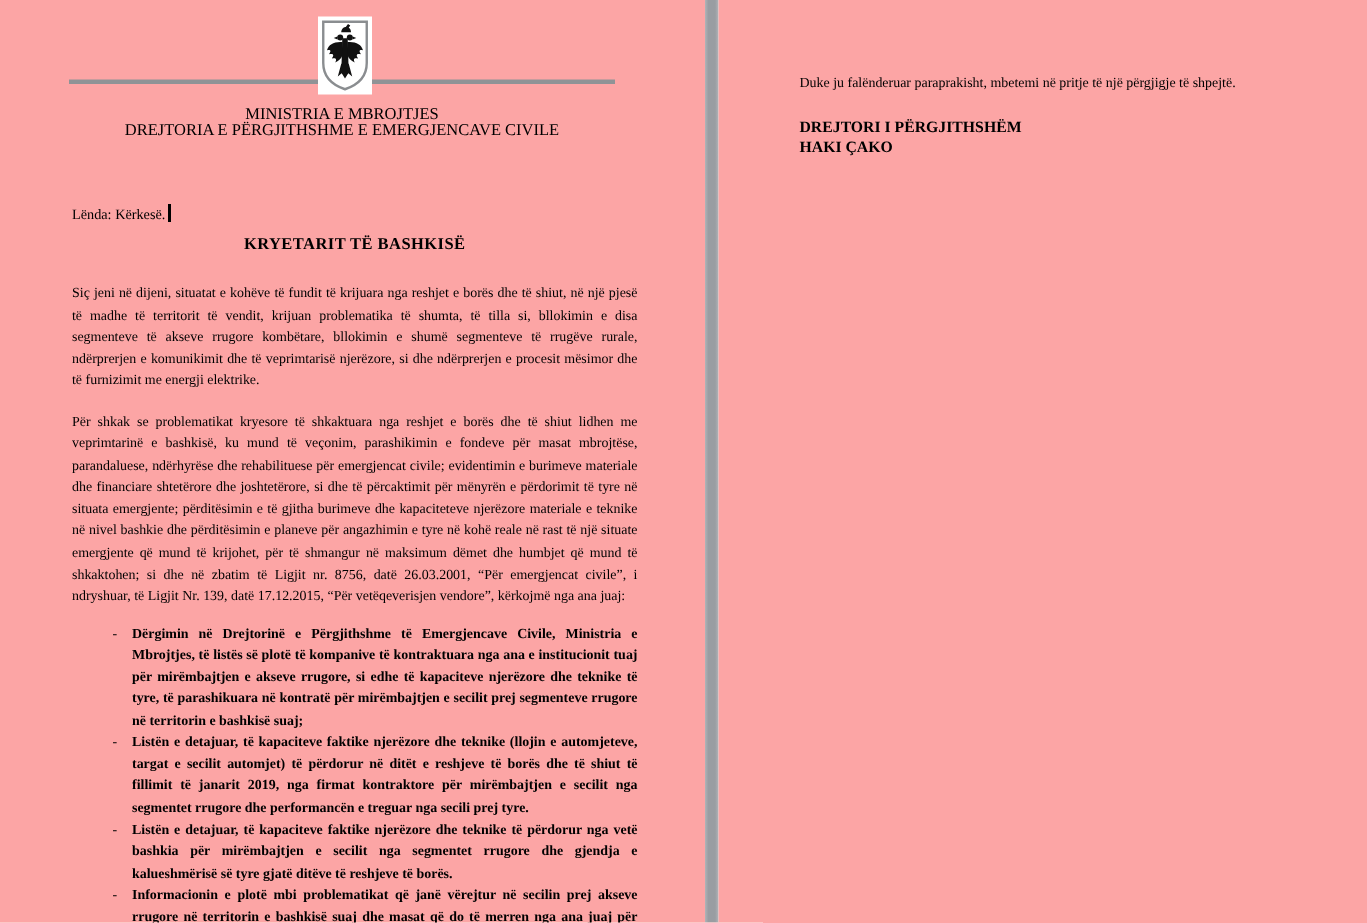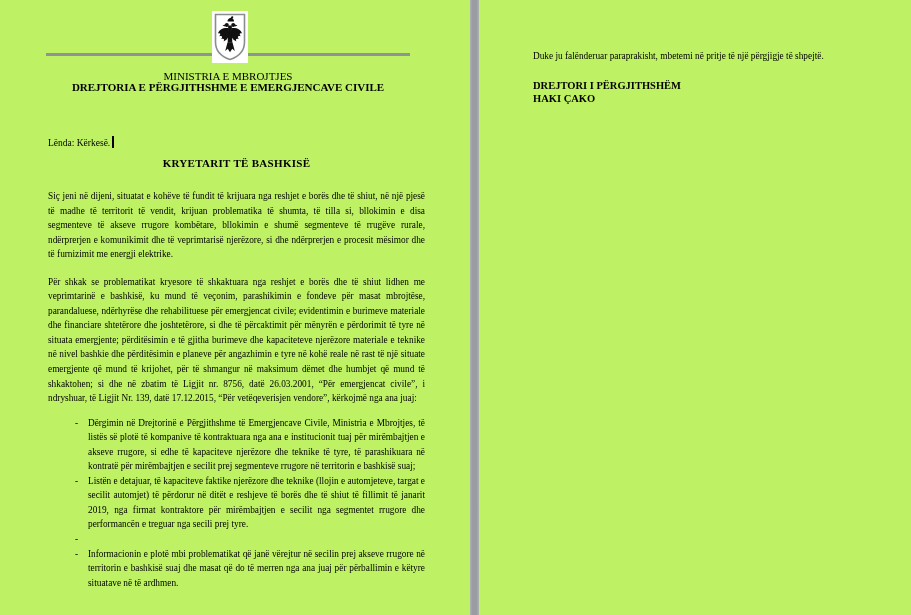--- a/index.html
+++ b/index.html
@@ -6,21 +6,21 @@
   html, body { margin: 0; padding: 0; }
   body {
     width: 911px; height: 615px;
     overflow: hidden;
     background: #ffffff;
     font-family: "Liberation Serif", serif;
     color: #000;
   }
   .canvas { position: relative; width: 911px; height: 615px; }
 
-  .page { position: absolute; top: 0; height: 615px; background: #bef264; }
+  .page { position: absolute; top: 0; height: 615px; background: #fca5a5; }
   .page-left  { left: 0;    width: 470px; }
   .page-right { left: 479px; width: 432px; }
 
   .divider {
     position: absolute; left: 470px; top: 0; width: 9px; height: 615px;
     background: linear-gradient(90deg, #b0b4b8 0%, #999da2 25%, #999da2 75%, #b0b4b8 100%);
   }
 
   
   .rule {
@@ -36,21 +36,21 @@
     position: absolute; left: 46px; top: 62px; width: 364px;
     text-align: center; font-weight: bold; font-size: 7px;
     letter-spacing: 3px; word-spacing: 7px; white-space: nowrap;
   }
   .ministry {
     position: absolute; left: 46px; top: 70px; width: 364px;
     text-align: center; font-weight: normal; font-size: 11px; white-space: nowrap;
   }
   .directorate {
     position: absolute; left: 46px; top: 81px; width: 364px;
-    text-align: center; font-weight: bold; font-size: 11px; white-space: nowrap;
+    text-align: center; font-weight: normal; font-size: 11px; white-space: nowrap;
   }
 
   .prot-line {
     position: absolute; left: 48px; top: 109px; width: 377px;
     display: flex; justify-content: space-between; font-size: 9.5px;
   }
   .blank {
     display: inline-block; width: 36px; height: 10px;
     border-bottom: 1px solid #000;
   }
@@ -69,21 +69,21 @@
   .body-col {
     position: absolute; left: 48px; top: 189px; width: 377px;
     font-size: 9.3px; line-height: 14.55px; text-align: justify;
   }
   .body-col p { margin: 0 0 13px 0; }
   .body-col p.p2 { margin-bottom: 10px; }
 
   .list { }
   .li { display: flex; padding-left: 27px; }
   .marker { width: 13px; flex: none; }
-  .li-text { flex: 1; text-align: justify; }
+  .li-text { flex: 1; text-align: justify; font-weight: bold; }
 
   
   .closing {
     position: absolute; left: 54px; top: 51px; width: 360px;
     font-size: 9.3px; margin: 0; white-space: nowrap;
   }
   .sig { position: absolute; left: 54px; top: 79px; }
   .sig div { font-weight: bold; font-size: 10.5px; line-height: 13px; }
 </style>
 </head>
@@ -128,20 +128,21 @@
         <div class="li">
           <span class="marker">-</span>
           <span class="li-text">Dërgimin në Drejtorinë e Përgjithshme të Emergjencave Civile, Ministria e Mbrojtjes, të listës së plotë të kompanive të kontraktuara nga ana e institucionit tuaj për mirëmbajtjen e akseve rrugore, si edhe të kapaciteve njerëzore dhe teknike të tyre, të parashikuara në kontratë për mirëmbajtjen e secilit prej segmenteve rrugore në territorin e bashkisë suaj;</span>
         </div>
         <div class="li">
           <span class="marker">-</span>
           <span class="li-text">Listën e detajuar, të kapaciteve faktike njerëzore dhe teknike (llojin e automjeteve, targat e secilit automjet) të përdorur në ditët e reshjeve të borës dhe të shiut të fillimit të janarit 2019, nga firmat kontraktore për mirëmbajtjen e secilit nga segmentet rrugore dhe performancën e treguar nga secili prej tyre.</span>
         </div>
         <div class="li">
           <span class="marker">-</span>
+          <span class="li-text">Listën e detajuar, të kapaciteve faktike njerëzore dhe teknike të përdorur nga vetë bashkia për mirëmbajtjen e secilit nga segmentet rrugore dhe gjendja e kalueshmërisë së tyre gjatë ditëve të reshjeve të borës.</span>
         </div>
         <div class="li">
           <span class="marker">-</span>
           <span class="li-text">Informacionin e plotë mbi problematikat që janë vërejtur në secilin prej akseve rrugore në territorin e bashkisë suaj dhe masat që do të merren nga ana juaj për përballimin e këtyre situatave në të ardhmen.</span>
         </div>
       </div>
     </div>
 
   </section>
 

